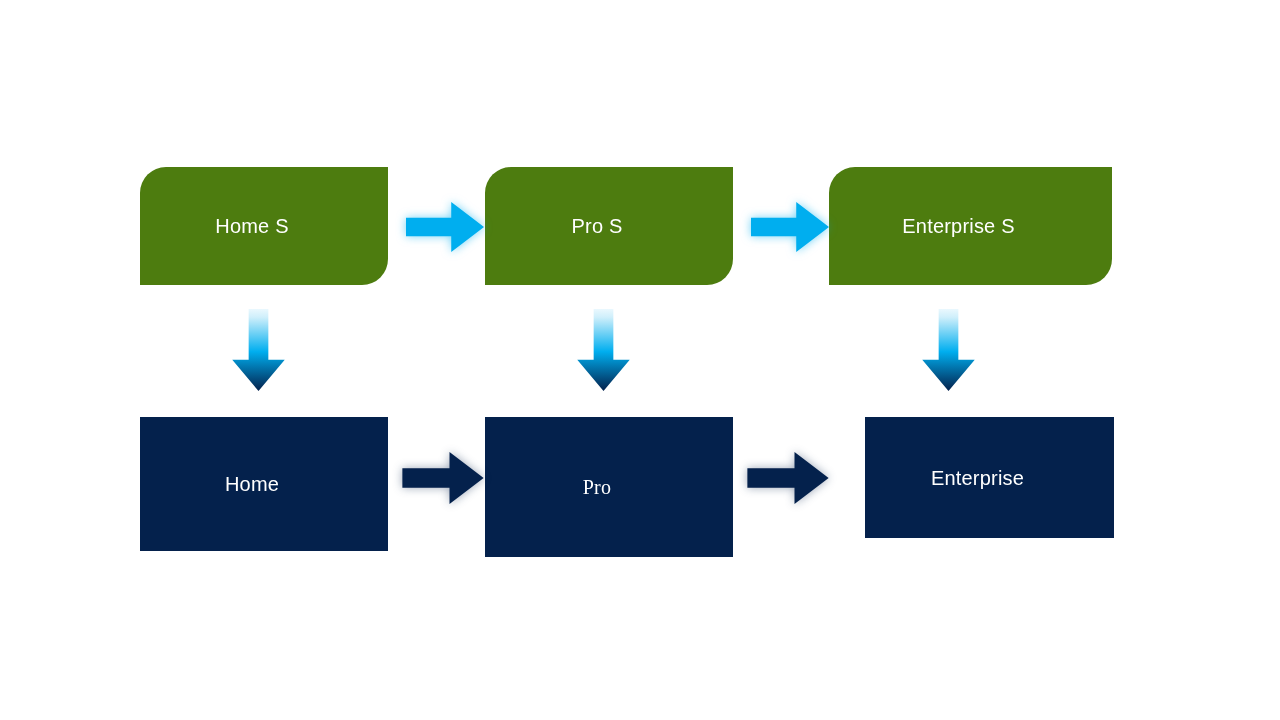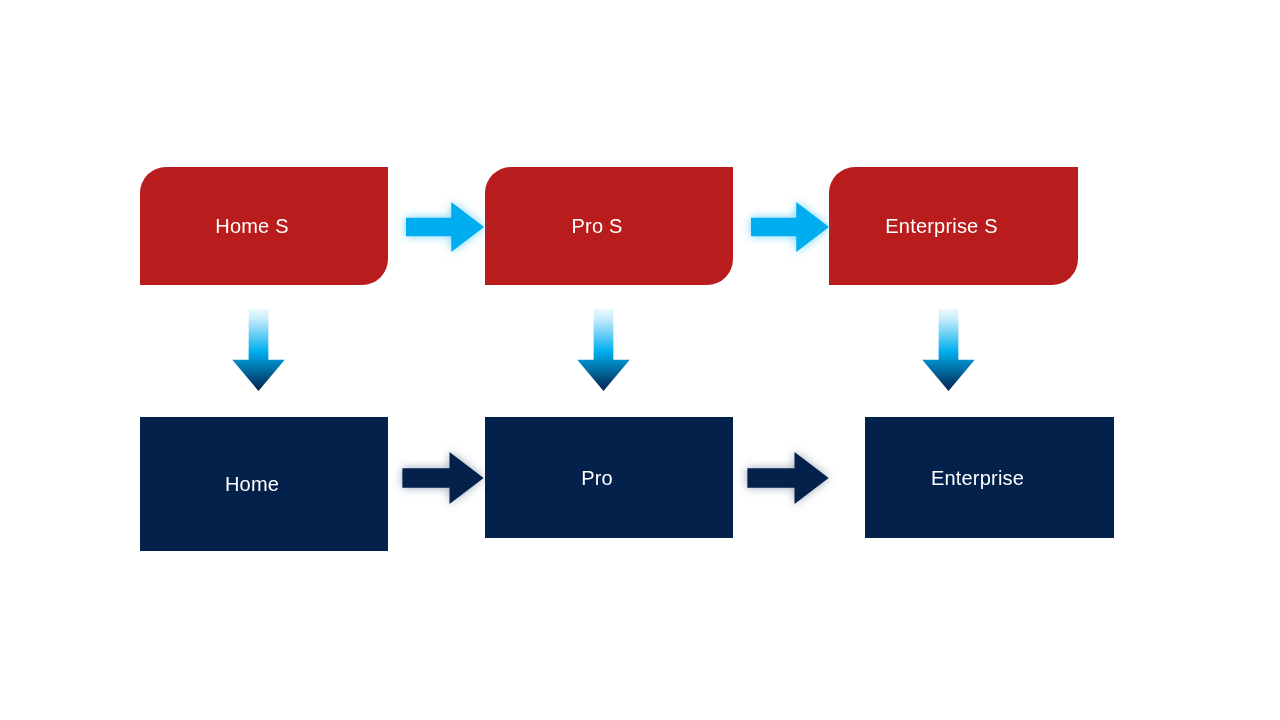--- a/index.html
+++ b/index.html
@@ -31,21 +31,21 @@
     color: #ffffff;
     font-size: 20px;
     font-weight: 400;
     letter-spacing: 0.2px;
     line-height: 1.2;
     user-select: none;
   }
 
   
   .node.tier-s {
-    background: #b91c1c;
+    background: #4d7c0f;
     border-top-left-radius: 26px;
     border-bottom-right-radius: 26px;
     border-top-right-radius: 0;
     border-bottom-left-radius: 0;
   }
 
   
   .node.tier-base {
     background: #04214C;
     border-radius: 0;
@@ -69,27 +69,27 @@
 </head>
 <body>
 
 <div id="canvas">
     <div class="node tier-s" style="left: 140px; top: 167px; width: 248px; height: 118px;">
       <span class="node-label">Home S</span>
     </div>
     <div class="node tier-s" style="left: 485px; top: 167px; width: 248px; height: 118px;">
       <span class="node-label">Pro S</span>
     </div>
-    <div class="node tier-s" style="left: 829px; top: 167px; width: 249px; height: 118px;">
+    <div class="node tier-s" style="left: 829px; top: 167px; width: 283px; height: 118px;">
       <span class="node-label">Enterprise S</span>
     </div>
     <div class="node tier-base" style="left: 140px; top: 417px; width: 248px; height: 134px;">
       <span class="node-label">Home</span>
     </div>
-    <div class="node tier-base" style="left: 485px; top: 417px; width: 248px; height: 121px;">
+    <div class="node tier-base" style="left: 485px; top: 417px; width: 248px; height: 140px; font-family: Liberation Serif, serif;">
       <span class="node-label">Pro</span>
     </div>
     <div class="node tier-base" style="left: 829px; top: 417px; width: 249px; height: 121px; margin-left: 36px;">
       <span class="node-label">Enterprise</span>
     </div>
     <div class="arrow-h glow-cyan" style="left: 406px; top: 202px;">
       <svg width="78" height="50" viewBox="0 0 100 64">
         <path d="M0,20 L58,20 L58,0 L100,32 L58,64 L58,44 L0,44 Z" fill="#00AEEF"></path>
       </svg>
     </div>

